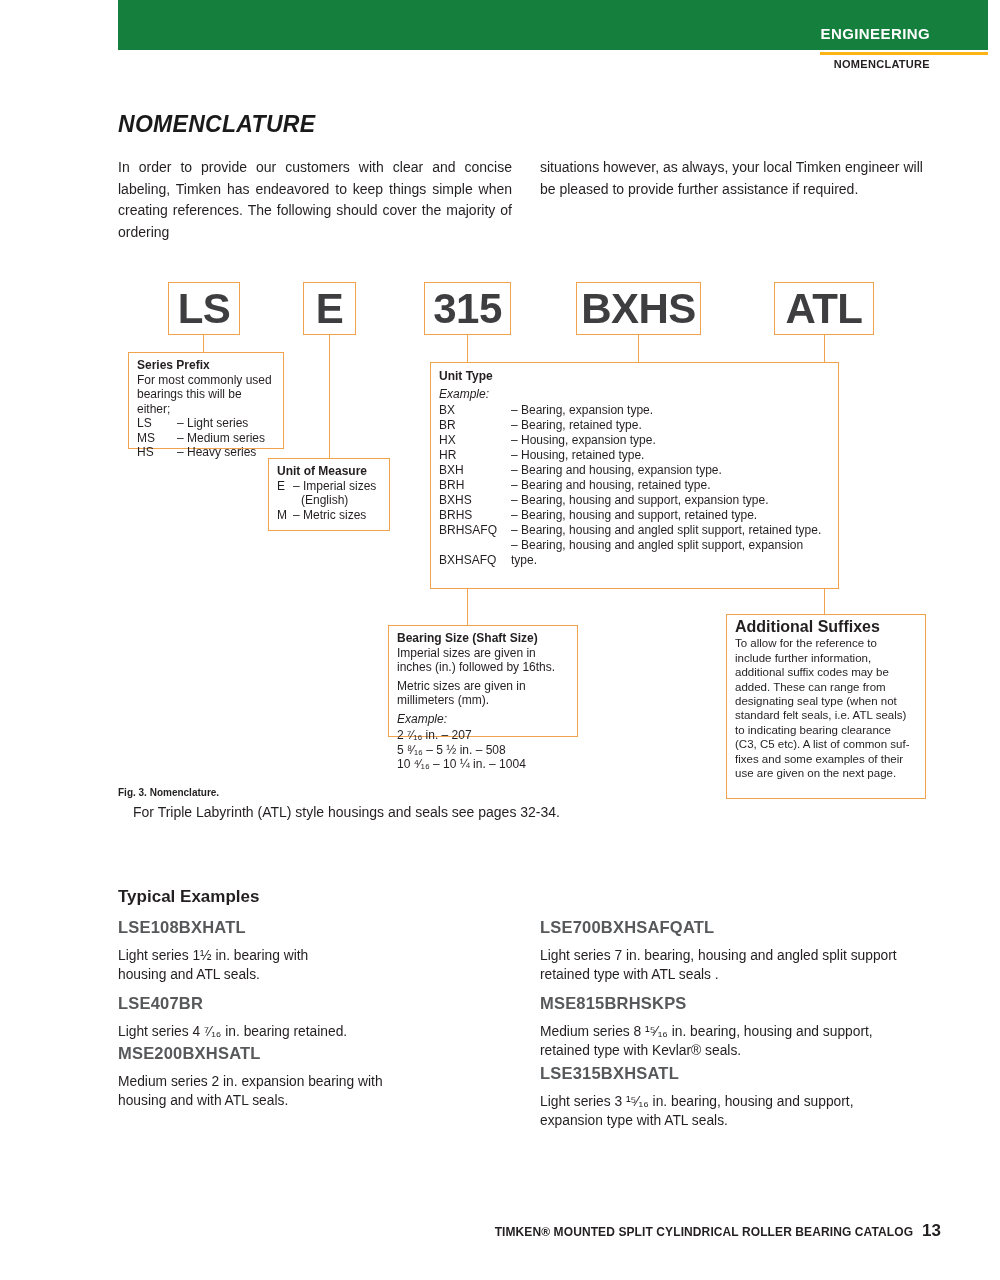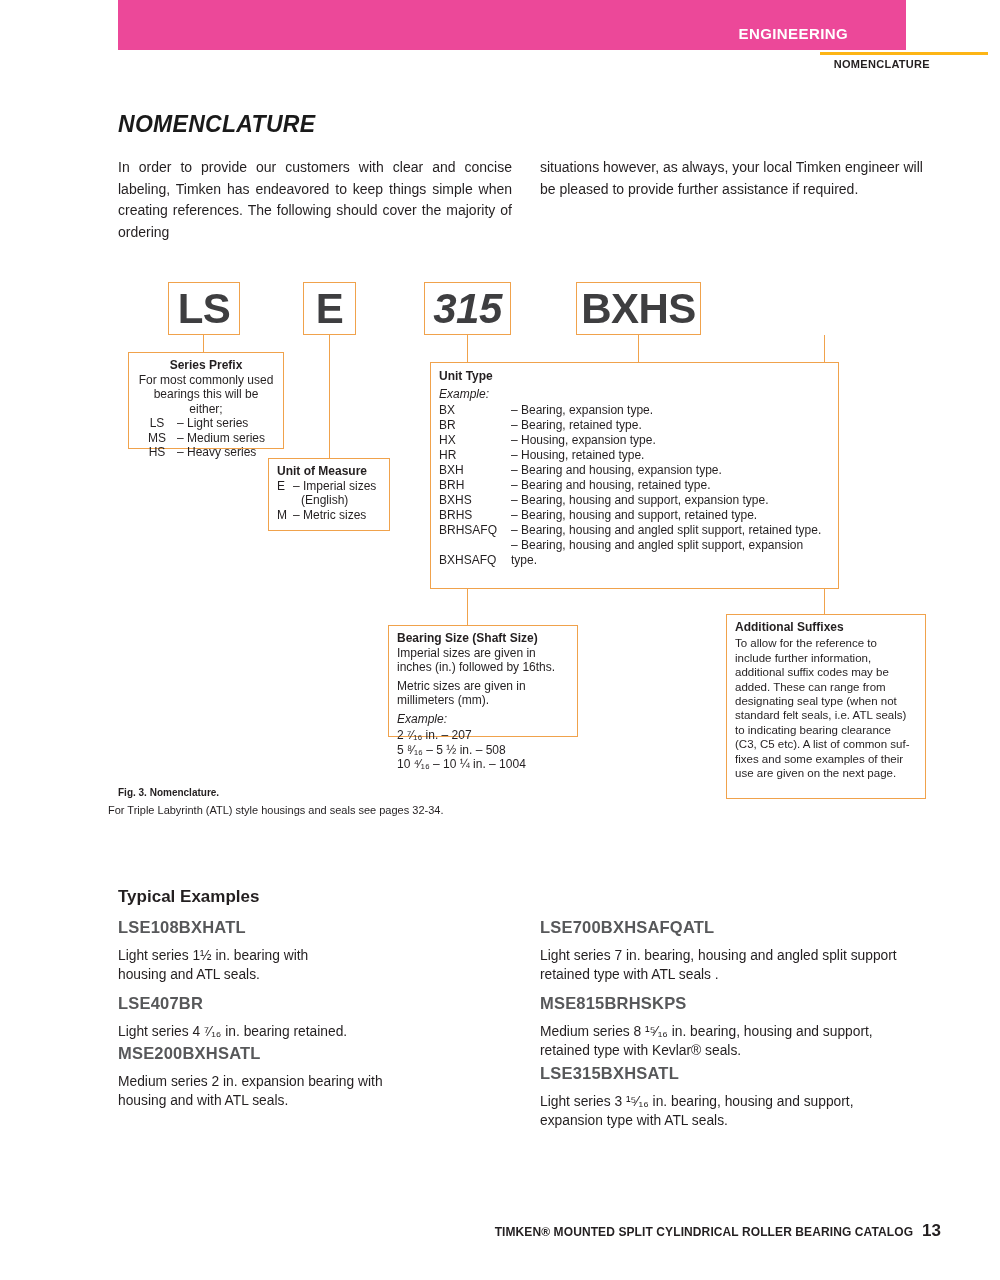--- a/index.html
+++ b/index.html
@@ -3,21 +3,21 @@
 <meta charset="utf-8">
 <style>
   html,body { margin:0; padding:0; background:#ffffff; }
   .page {
     position:relative; width:1000px; height:1280px; background:#ffffff;
     font-family:"Liberation Sans","DejaVu Sans",sans-serif; color:#231F20; overflow:hidden;
   }
   .pre { white-space:pre-line; }
 
   
-  .header-bar { position:absolute; left:118px; top:0; width:788px; height:50px; background:#ec4899;
+  .header-bar { position:absolute; left:118px; top:0; width:870px; height:50px; background:#15803d;
     display:flex; justify-content:flex-end; align-items:flex-end; padding:0 58px 8px 0; box-sizing:border-box; }
   .header-section { color:#fff; font-weight:bold; font-size:15px; letter-spacing:0.4px; }
   .gold-rule { position:absolute; left:820px; top:52px; width:168px; height:3px; background:#FDB515; }
   .header-subsection { position:absolute; left:640px; top:58px; width:290px; text-align:right;
     font-weight:bold; font-size:11px; letter-spacing:0.3px; }
 
   
   .page-title { position:absolute; left:118px; top:111px; margin:0; font-size:23px; font-weight:bold;
     font-style:italic; letter-spacing:0.3px; color:#1a1a1a; }
   .intro { position:absolute; top:157px; margin:0; font-size:14px; line-height:21.5px; }
@@ -32,40 +32,40 @@
   
   .vline { position:absolute; width:1px; background:#F0A24C; }
 
   
   .callout { position:absolute; border:1px solid #F0A24C; background:#fff; padding:5px 8px;
     font-size:12px; line-height:14.5px; box-sizing:border-box; }
   .callout .title { font-weight:bold; }
   .row { display:flex; }
   .example-label { font-style:italic; margin:3px 0 2px; }
 
-  #series-prefix { left:128px; top:352px; width:156px; height:97px;text-align:center; }
+  #series-prefix { left:128px; top:352px; width:156px; height:97px; }
   #series-prefix .code { width:40px; flex:none; }
 
   #unit-of-measure { left:268px; top:458px; width:122px; height:73px; }
   #unit-of-measure .code { width:16px; flex:none; }
   #unit-of-measure .sub { margin-left:24px; }
 
   #unit-type { left:430px; top:362px; width:409px; height:227px; padding:6px 8px; }
   #unit-type .ut-row { line-height:15px;align-items:flex-end; }
   #unit-type .code { width:72px; flex:none; }
 
   #bearing-size { left:378px; top:625px; width:190px; height:112px;margin-left:10px; }
   #bearing-size .para { margin-bottom:4px; }
 
   #additional-suffixes { left:726px; top:614px; width:200px; height:185px; font-size:11.5px; line-height:14.4px; }
-  #additional-suffixes .title { font-size:12px; margin-bottom:2px; }
+  #additional-suffixes .title { font-size:16px; margin-bottom:2px; }
 
   
   .fig-caption { position:absolute; left:118px; top:787px; font-size:10px; font-weight:bold; }
-  .fig-note { position:absolute; left:108px; top:804px; font-size:11px; }
+  .fig-note { position:absolute; left:133px; top:804px; font-size:14px; }
 
   
   .examples-heading { position:absolute; left:118px; top:887px; font-size:17px; font-weight:bold; }
   .example { position:absolute; width:410px; }
   .ex-code { font-size:16.5px; font-weight:bold; color:#57585A; letter-spacing:0.2px; }
   .ex-desc { margin-top:9px; font-size:13.8px; line-height:19px; color:#231F20; }
 
   
   .footer { position:absolute; left:300px; top:1221px; width:641px; text-align:right; white-space:nowrap; }
   .footer-catalog { font-size:12px; font-weight:bold; letter-spacing:0.1px; }
@@ -82,22 +82,23 @@
   <div class="gold-rule"></div>
   <div class="header-subsection">NOMENCLATURE</div>
 
   <h1 class="page-title">NOMENCLATURE</h1>
   <p class="intro intro-left">In order to provide our customers with clear and concise labeling, Timken has endeavored to keep things simple when creating references. The following should cover the majority of ordering</p>
   <p class="intro intro-right pre">situations however, as always, your local Timken engineer will
 be pleased to provide further assistance if required.</p>
 
   <div class="code-box" style="left:168px;width:72px;">LS</div>
   <div class="code-box" style="left:303px;width:53px;">E</div>
-  <div class="code-box" style="left:424px;width:87px;font-style:italic;">315</div>
+  <div class="code-box" style="left:424px;width:87px;">315</div>
   <div class="code-box" style="left:576px;width:125px;">BXHS</div>
+  <div class="code-box" style="left:774px;width:100px;">ATL</div>
 
   <div class="vline" style="left:203px;top:335px;height:17px;"></div>
   <div class="vline" style="left:329px;top:335px;height:123px;"></div>
   <div class="vline" style="left:467px;top:335px;height:27px;"></div>
   <div class="vline" style="left:467px;top:589px;height:36px;"></div>
   <div class="vline" style="left:638px;top:335px;height:27px;"></div>
   <div class="vline" style="left:824px;top:335px;height:279px;"></div>
 
   <div class="callout" id="series-prefix">
     <div class="title">Series Prefix</div>

